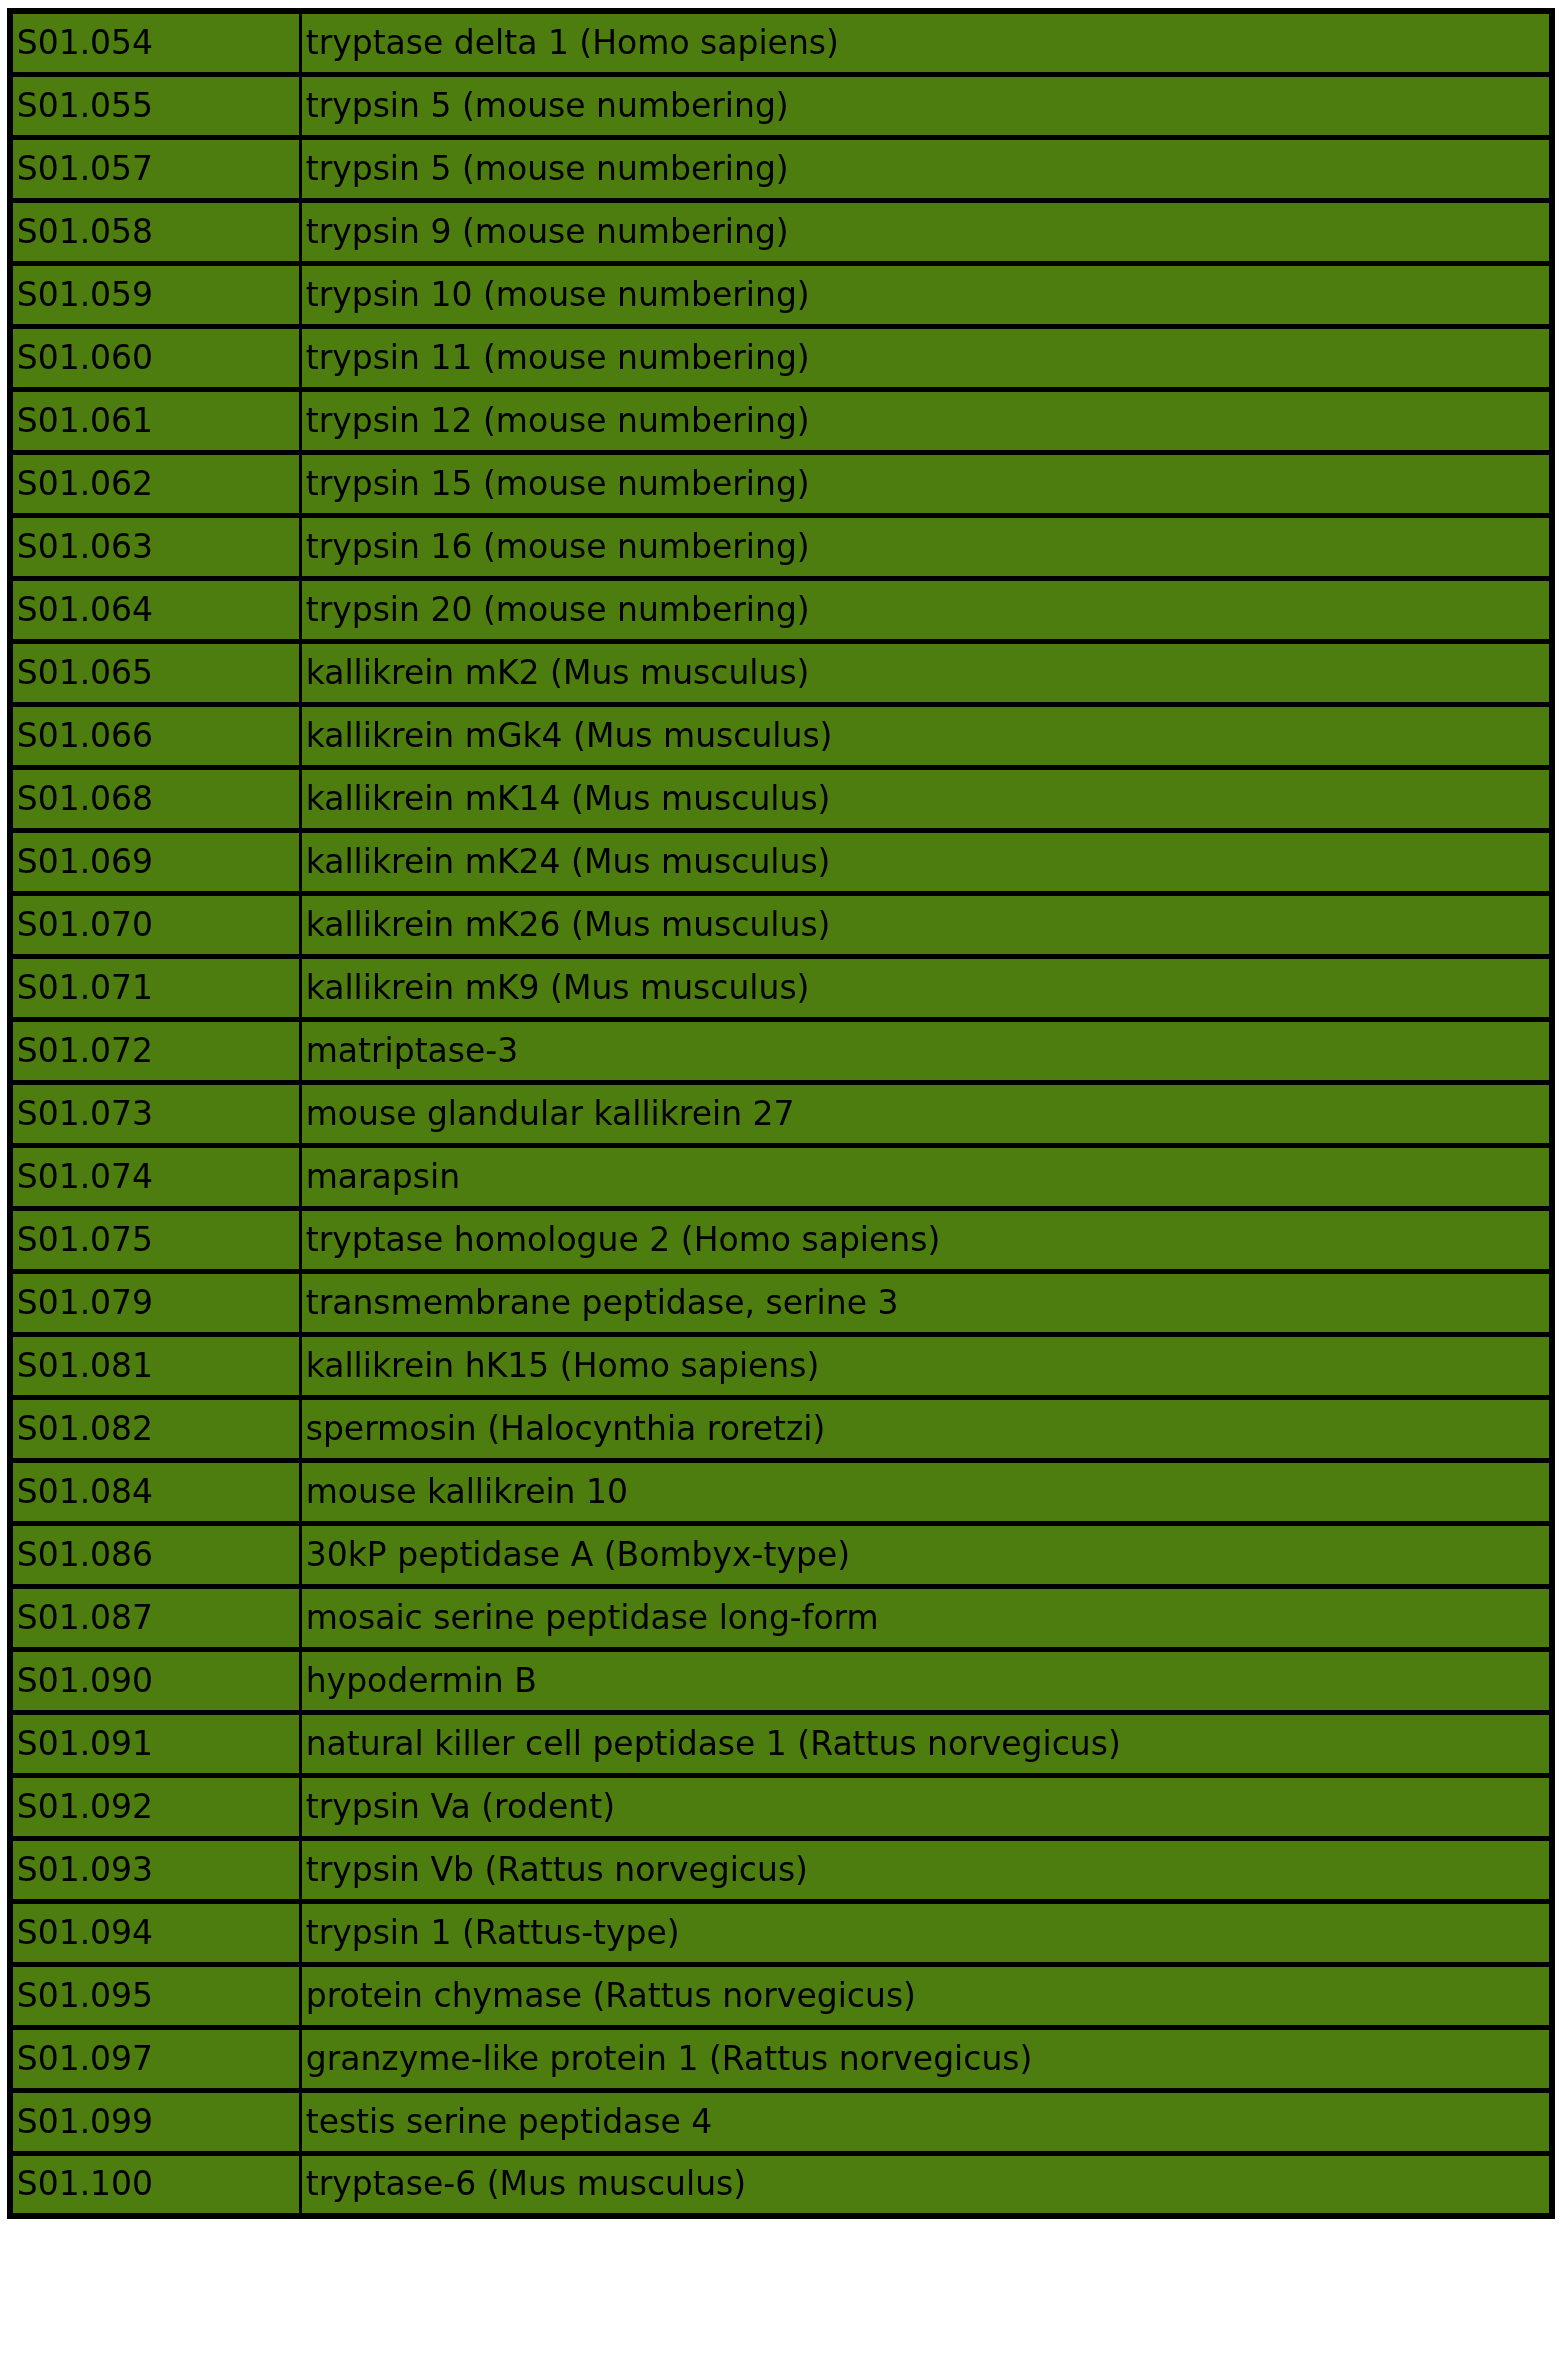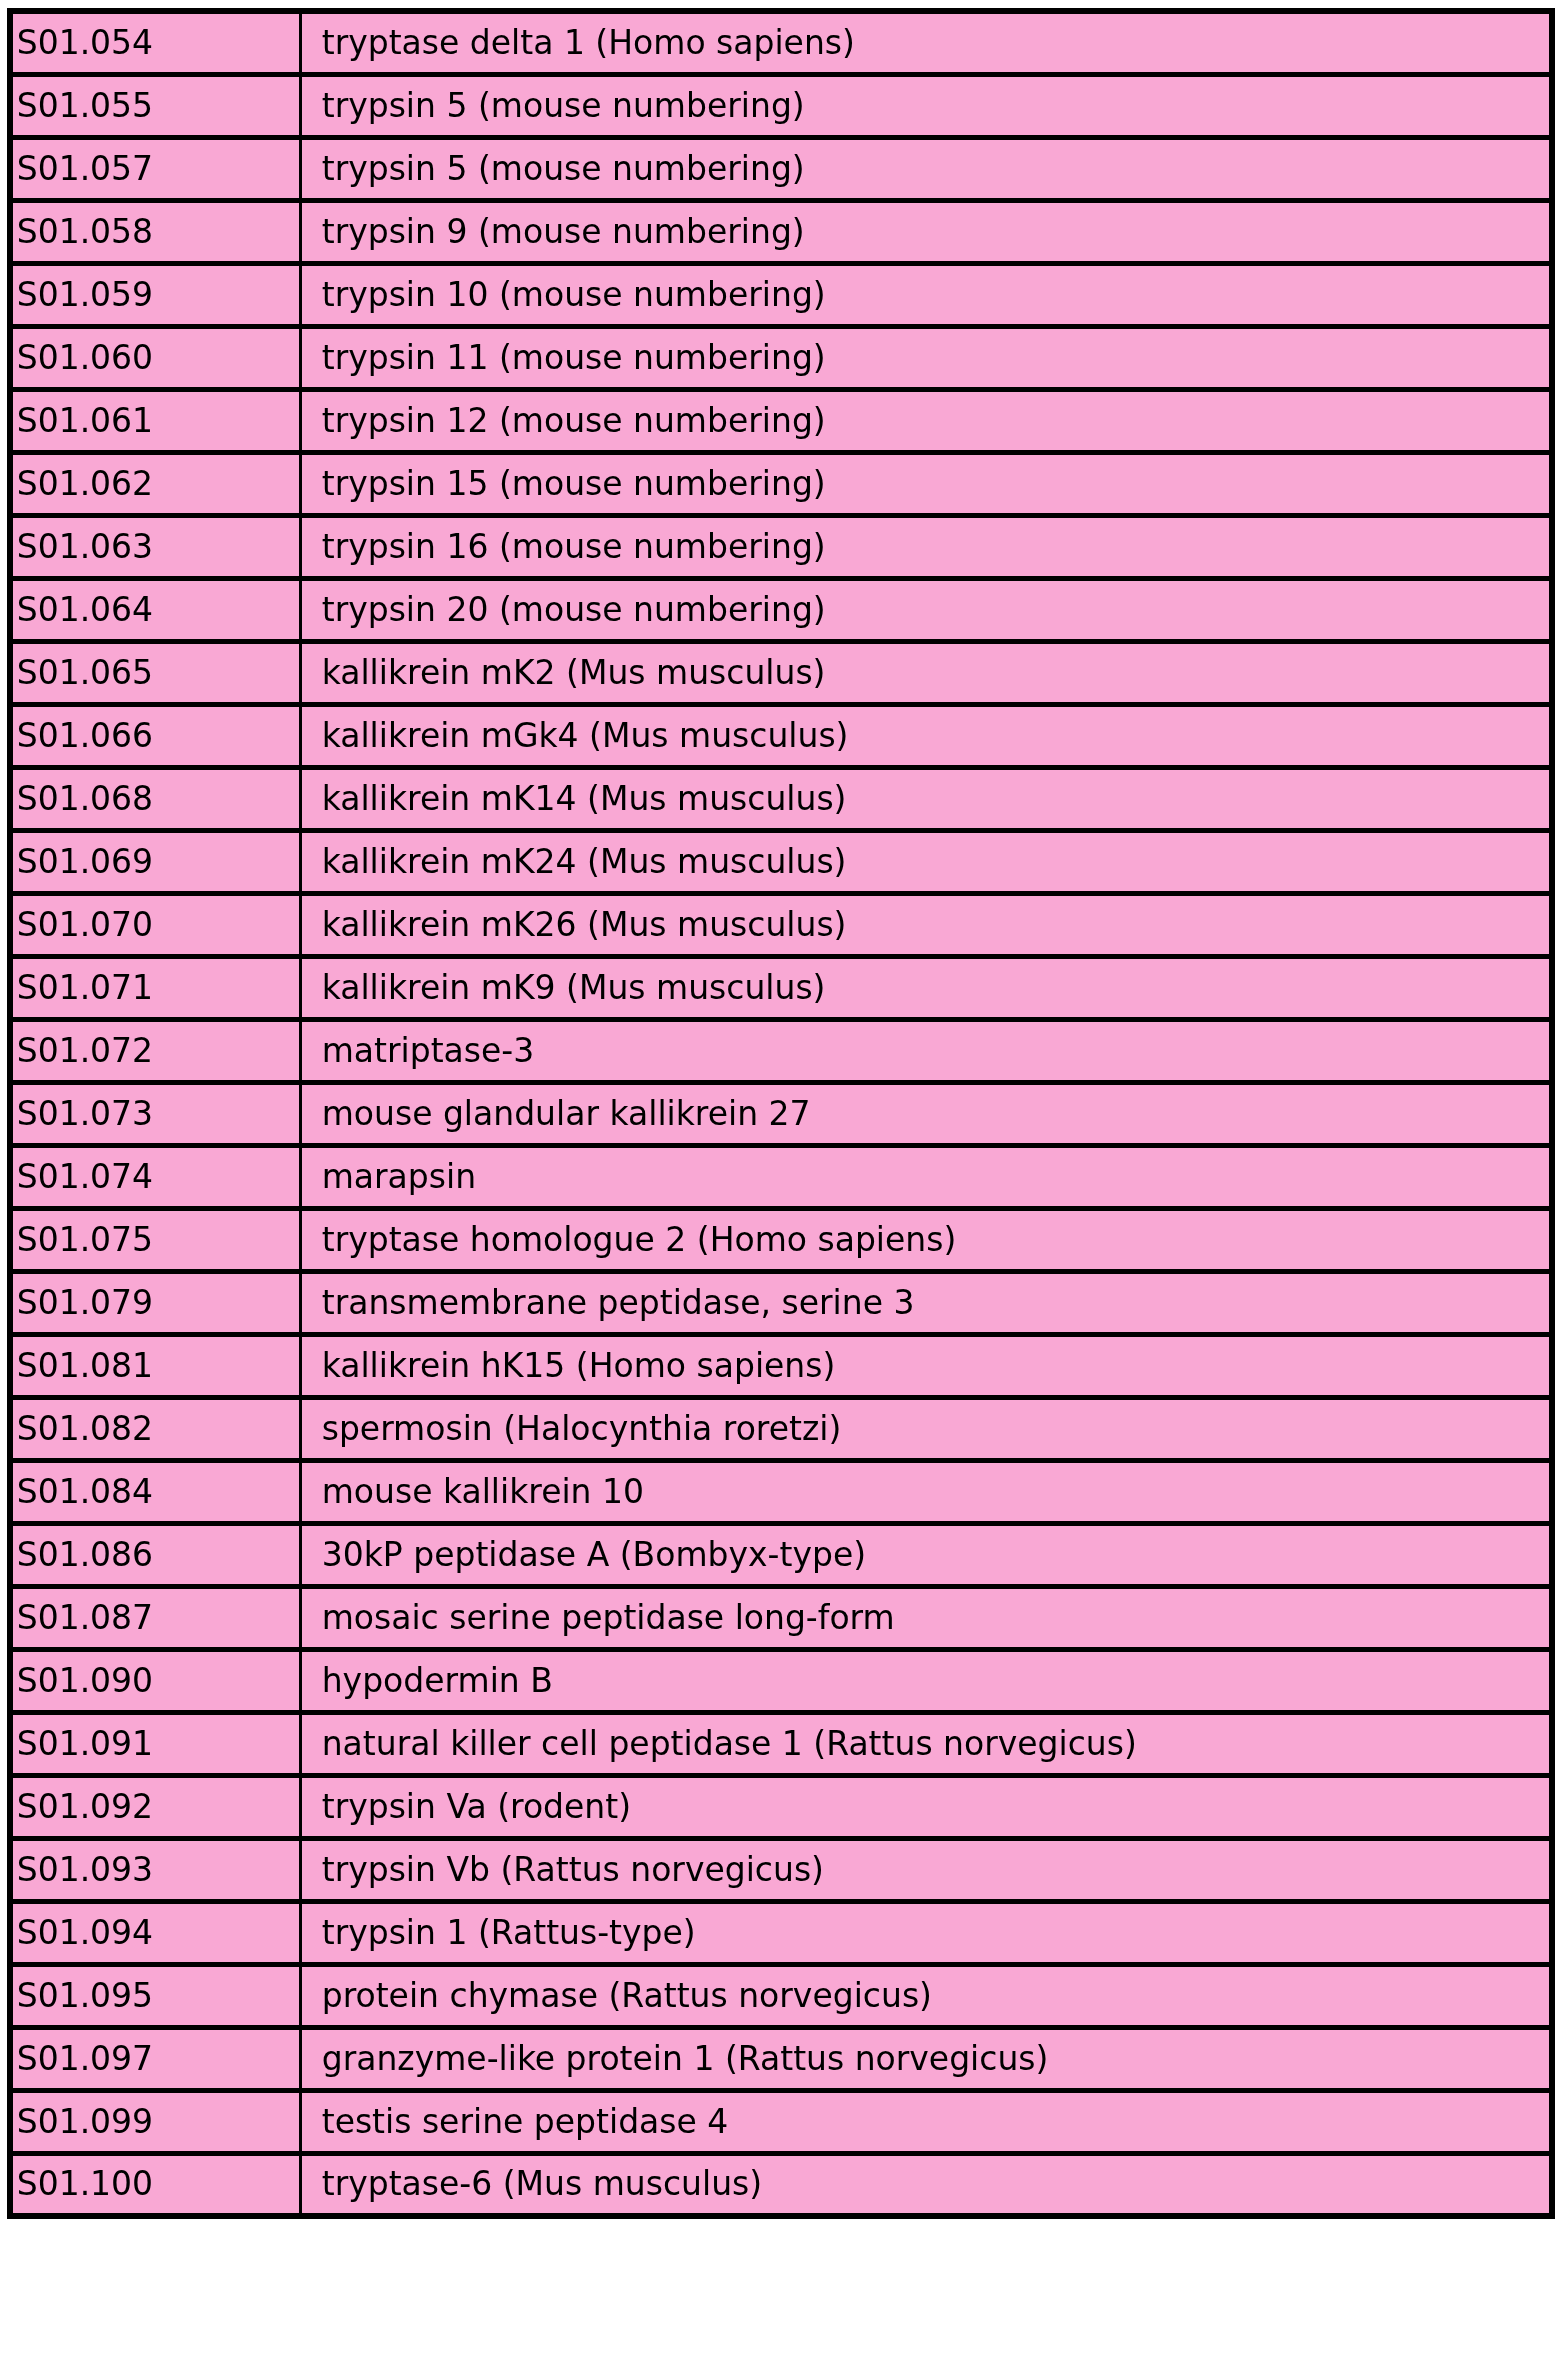--- a/index.html
+++ b/index.html
@@ -13,21 +13,21 @@
     position: relative;
     font-family: "DejaVu Sans", "Liberation Sans", sans-serif;
   }
   .peptidase-table {
     position: absolute;
     left: 6.6px;
     top: 8.2px;
     width: 1548px;
     border-collapse: collapse;
     table-layout: fixed;
-    background: #f9a8d4;
+    background: #4d7c0f;
   }
   .peptidase-table td {
     border-top: 5.7px solid #000000;
     border-bottom: 5.7px solid #000000;
     vertical-align: middle;
     font-size: 33px;
     line-height: 1.1;
     color: #000000;
     white-space: nowrap;
     overflow: hidden;
@@ -40,21 +40,21 @@
   
   .peptidase-table {
     border: 6.6px solid #000000;
   }
   .peptidase-table td.col-id {
     width: 282px;
     border-right: 3.3px solid #000000;
     padding-left: 4.1px;
   }
   .peptidase-table td.col-name {
-    padding-left: 20px;
+    padding-left: 4px;
   }
 </style>
 </head>
 <body>
 
 <table class="peptidase-table">
   <tbody>
       <tr>
         <td class="col-id">S01.054</td>
         <td class="col-name">tryptase delta 1 (Homo sapiens)</td>

